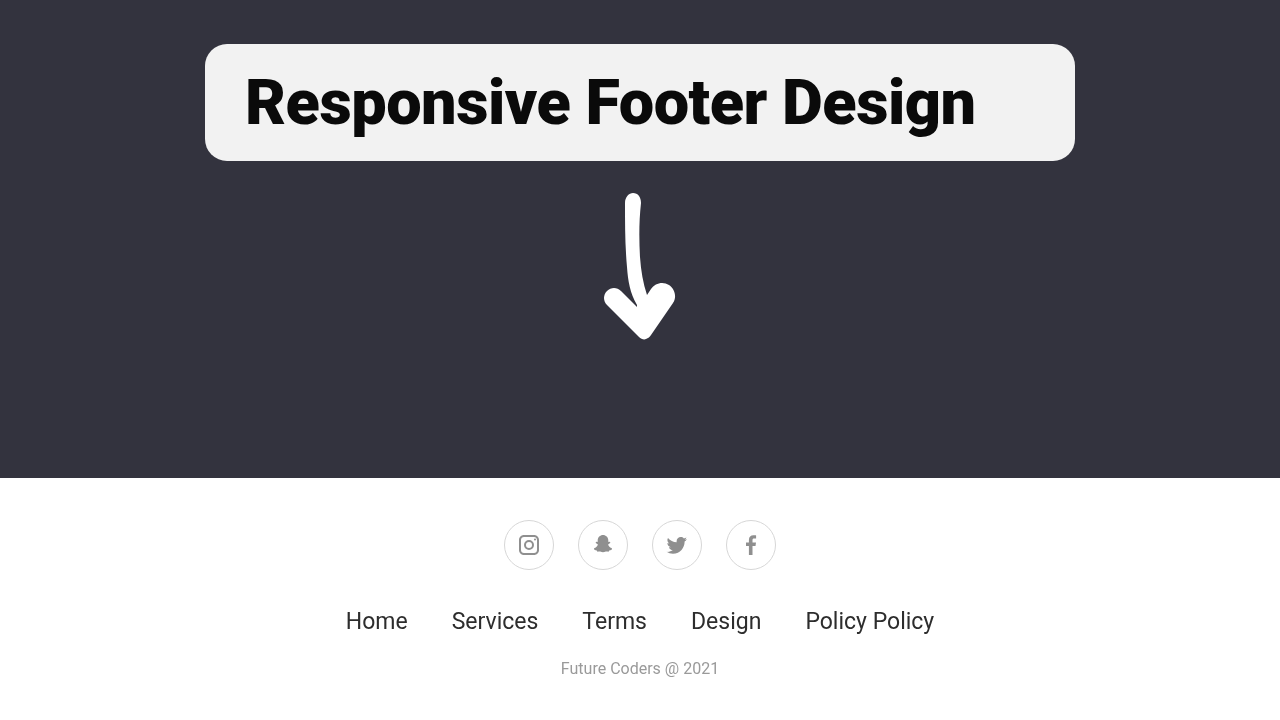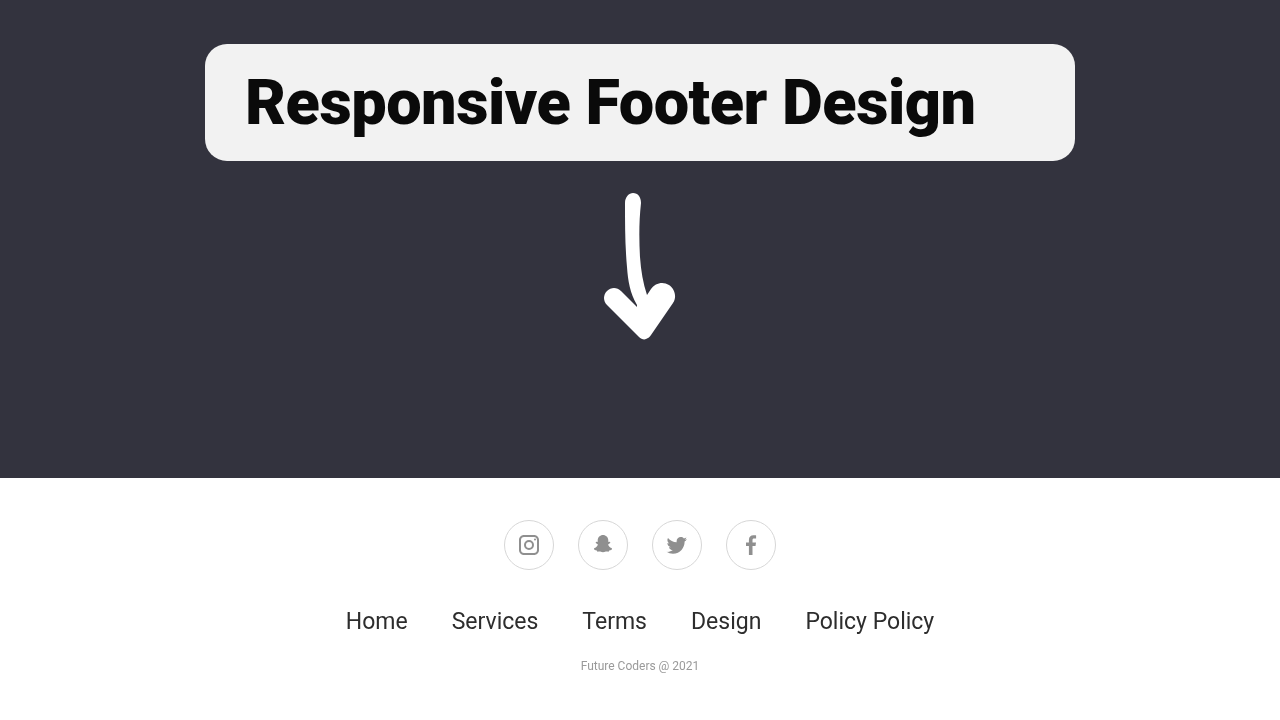--- a/index.html
+++ b/index.html
@@ -86,21 +86,21 @@
     margin-top: 38px;
   }
   .nav-link {
     font-size: 23px;
     color: #2d2d2d;
     cursor: pointer;
     font-weight: 400;
   }
   .copyright {
     margin-top: 24px;
-    font-size: 12px;
+    font-size: 16px;
     color: #9a9a9a;
     font-weight: 400;
   }
 </style>
 </head>
 <body>
 
 <div class="hero">
   <div class="title-card">
     <h1>Responsive Footer Design</h1>

